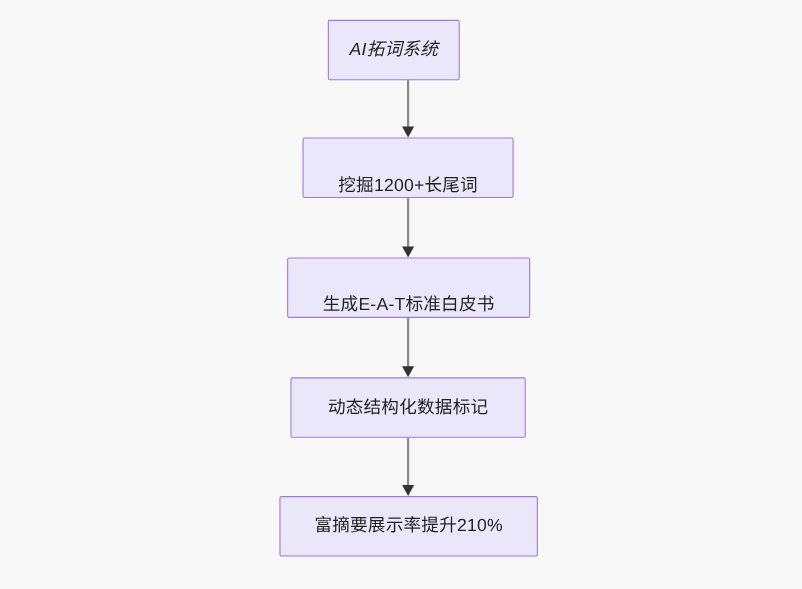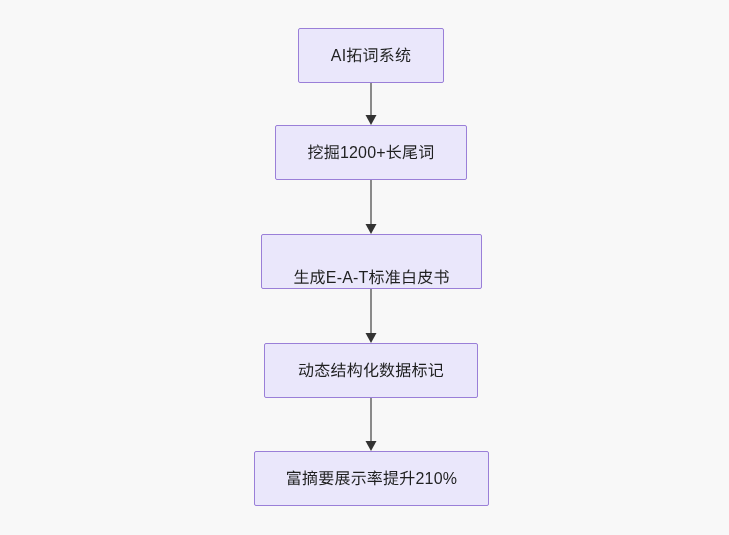--- a/index.html
+++ b/index.html
@@ -79,24 +79,24 @@
         <line class="conn-line" x1="7" y1="0" x2="7" y2="46"></line>
         <polygon class="conn-head" points="1.5,44 12.5,44 7,54"></polygon>
       </svg>
     </div>
     <div class="connector" style="left: 364px; top: 398px; height: 53px;">
       <svg width="14" height="53" viewBox="0 0 14 53">
         <line class="conn-line" x1="7" y1="0" x2="7" y2="45"></line>
         <polygon class="conn-head" points="1.5,43 12.5,43 7,53"></polygon>
       </svg>
     </div>
-    <div class="node" style="left: 298px; top: 28px; width: 146px; height: 55px; background: rgb(234, 231, 251); border-color: rgb(154, 127, 216);">
+    <div class="node" style="left: 298px; top: 18px; width: 120px; height: 55px; background: rgb(234, 231, 251); border-color: rgb(154, 127, 216); font-style: italic;">
       <span class="node-label" style="color: rgb(31, 32, 32);">AI拓词系统</span>
     </div>
-    <div class="node" style="left: 275px; top: 125px; width: 192px; height: 55px; background: rgb(234, 231, 251); border-color: rgb(154, 127, 216);">
+    <div class="node" style="left: 275px; top: 125px; width: 192px; height: 55px; background: rgb(234, 231, 251); border-color: rgb(154, 127, 216); align-items: flex-end;">
       <span class="node-label" style="color: rgb(31, 32, 32);">挖掘1200+长尾词</span>
     </div>
     <div class="node" style="left: 261px; top: 234px; width: 221px; height: 55px; background: rgb(234, 231, 251); border-color: rgb(154, 127, 216);">
       <span class="node-label" style="color: rgb(31, 32, 32); margin-top: 32px;">生成E-A-T标准白皮书</span>
     </div>
     <div class="node" style="left: 264px; top: 343px; width: 214px; height: 55px; background: rgb(234, 231, 251); border-color: rgb(154, 127, 216);">
       <span class="node-label" style="color: rgb(31, 32, 32);">动态结构化数据标记</span>
     </div>
     <div class="node" style="left: 254px; top: 451px; width: 235px; height: 55px; background: rgb(234, 231, 251); border-color: rgb(154, 127, 216);">
       <span class="node-label" style="color: rgb(31, 32, 32);">富摘要展示率提升210%</span>

